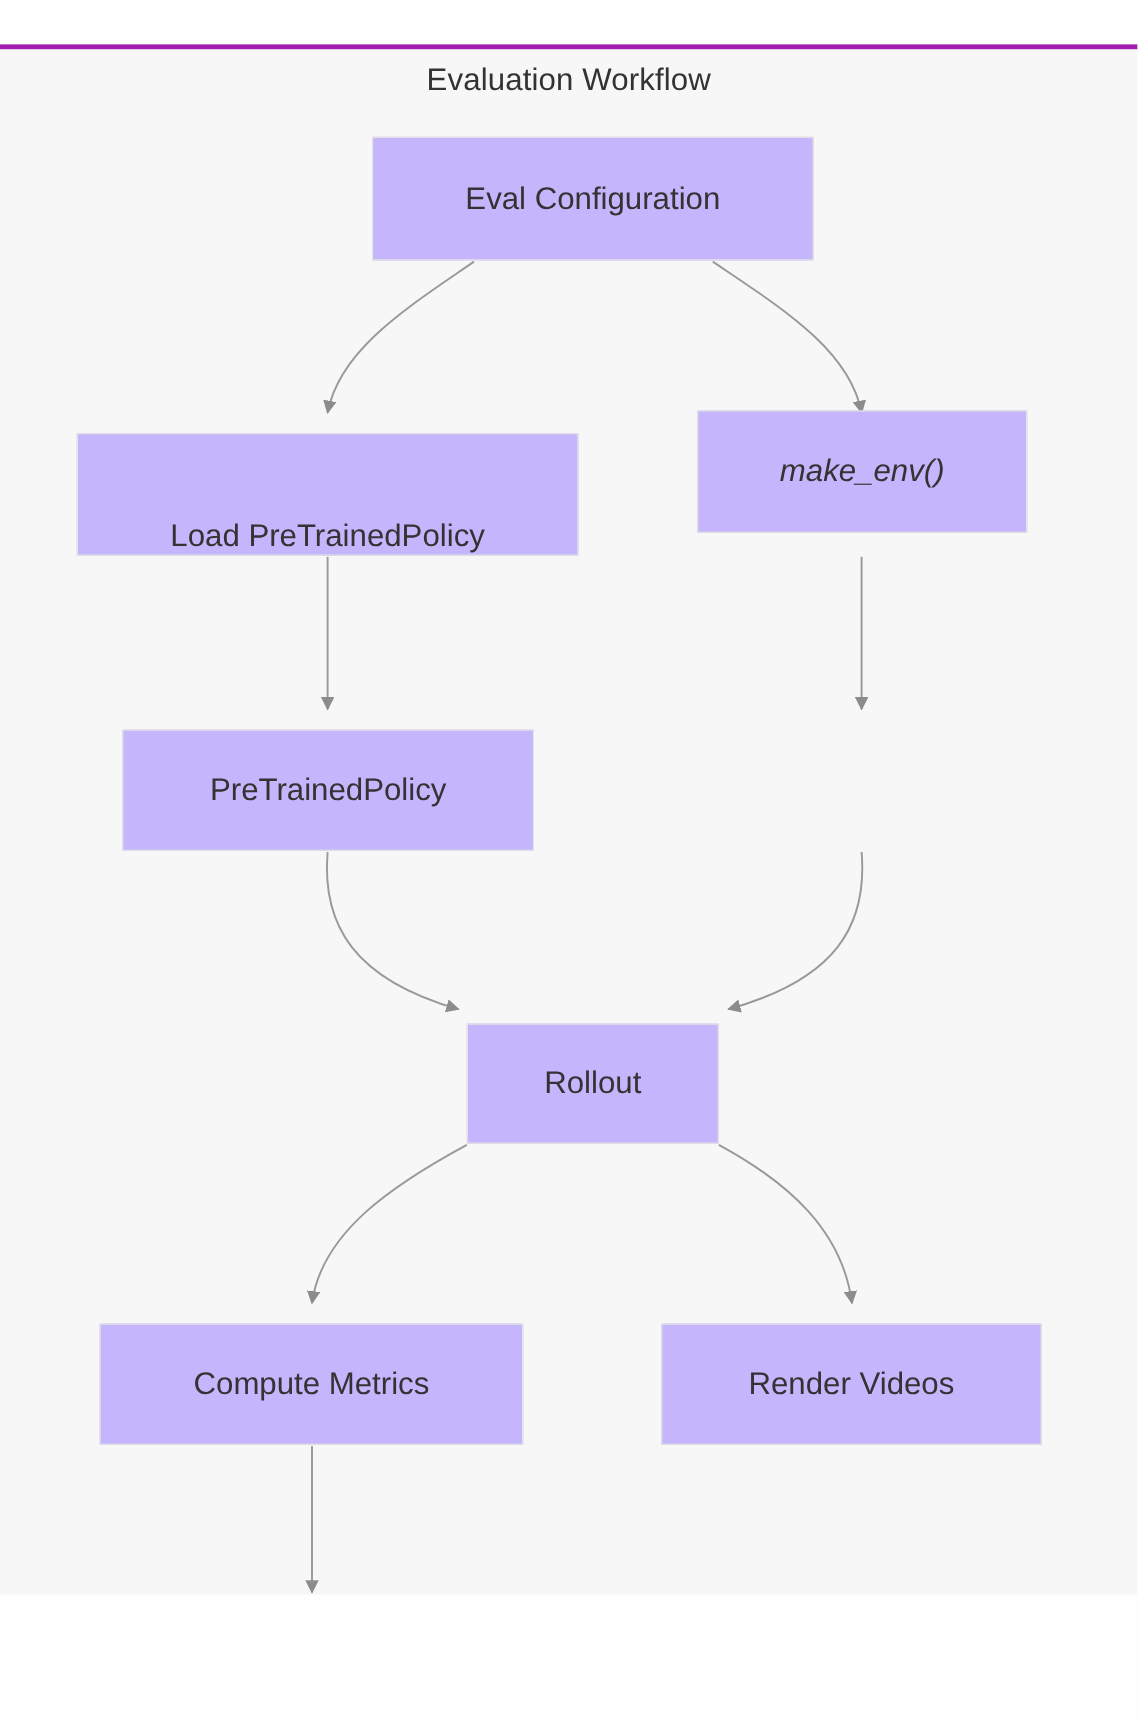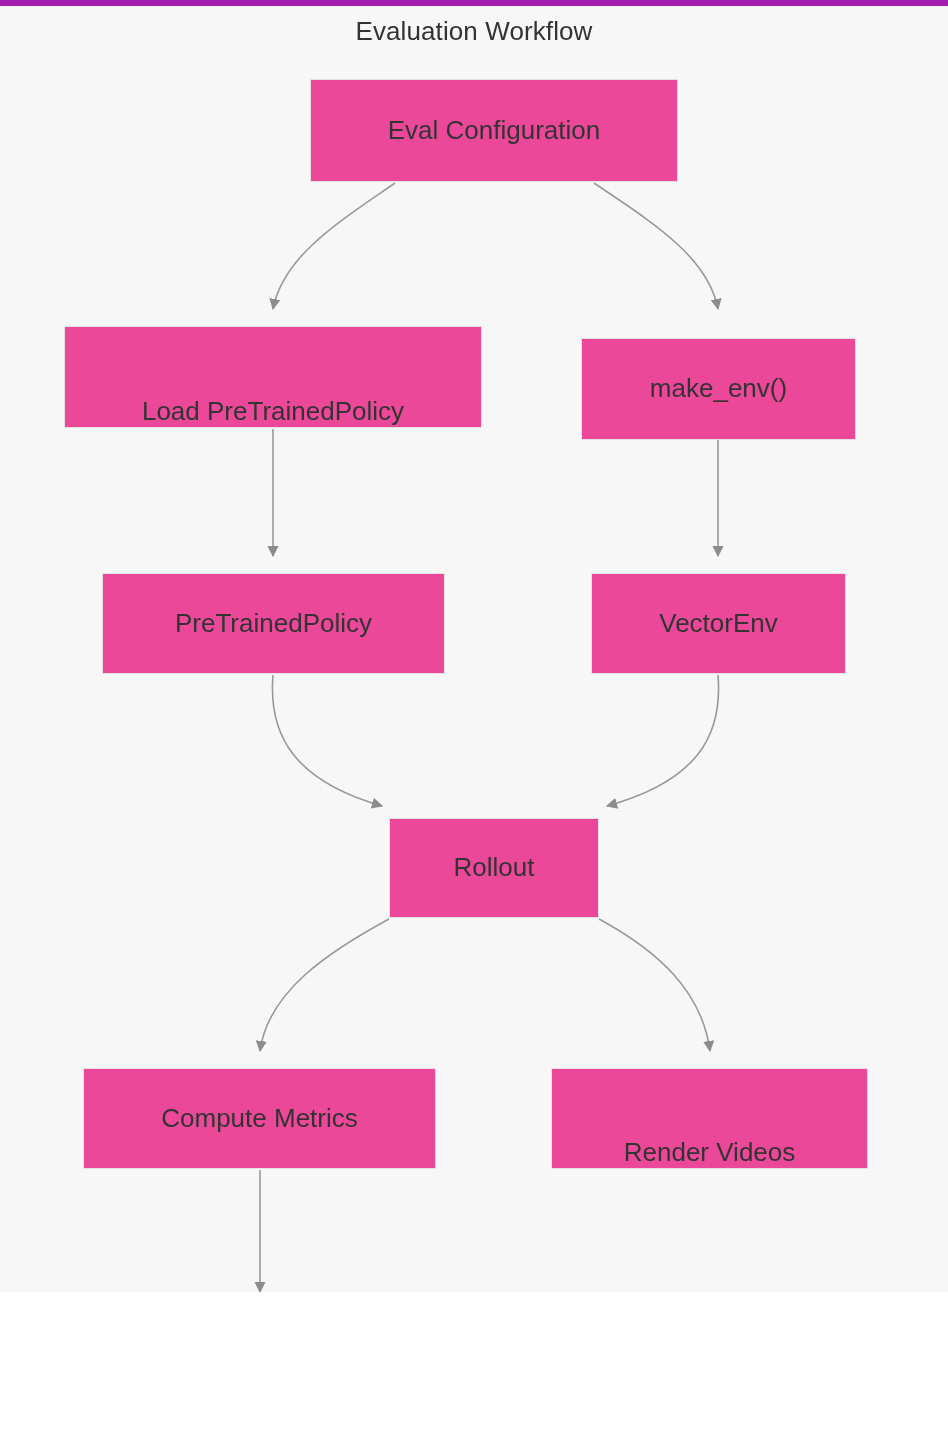--- a/index.html
+++ b/index.html
@@ -9,23 +9,24 @@
     background: #ffffff;
   }
   body {
     font-family: "Liberation Sans", sans-serif;
   }
   #diagram-root {
     position: relative;
     width: 948px;
     height: 1292px;
     background: #f7f7f7;
-    border-top: 6px solid #a21caf;
+    border-top: 4px solid #a21caf;
     box-sizing: border-box;
     overflow: hidden;
+    margin-top: 37px;
   }
   #edges-layer {
     position: absolute;
     left: 0;
     top: 0;
     width: 948px;
     height: 1438px;
     pointer-events: none;
   }
   .diagram-title {
@@ -34,43 +35,43 @@
     top: 10px;
     width: 948px;
     text-align: center;
     font-size: 26px;
     color: #333333;
     letter-spacing: 0.1px;
     white-space: nowrap;
   }
   .node {
     position: absolute;
-    background: #ec4899;
+    background: #c4b5fd;
     border: 1px solid #e2e2e2;
     box-sizing: border-box;
     display: flex;
     align-items: center;
     justify-content: center;
   }
   .node-label {
     font-size: 26px;
     color: #333333;
     text-align: center;
     white-space: nowrap;
     line-height: 1.15;
   }
   
   #node-eval-configuration   { left: 310px; top: 73px;   width: 368px; height: 103px; }
   #node-load-pretrainedpolicy{ left: 64px;  top: 320px;  width: 418px; height: 102px; align-items: flex-end; }
-  #node-make-env             { left: 581px; top: 332px;  width: 275px; height: 102px; }
+  #node-make-env             { left: 581px; top: 301px;  width: 275px; height: 102px; font-style: italic; }
   #node-pretrainedpolicy     { left: 102px; top: 567px;  width: 343px; height: 101px; }
   #node-vectorenv            { left: 591px; top: 567px;  width: 255px; height: 101px; }
   #node-rollout              { left: 389px; top: 812px;  width: 210px; height: 100px; justify-content: center; }
   #node-compute-metrics      { left: 83px;  top: 1062px; width: 353px; height: 101px; align-items: center; }
-  #node-render-videos        { left: 551px; top: 1062px; width: 317px; height: 101px; align-items: flex-end; }
+  #node-render-videos        { left: 551px; top: 1062px; width: 317px; height: 101px; }
   #node-evaluation-results   { left: 76px;  top: 1303px; width: 367px; height: 103px; }
 </style>
 </head>
 <body>
 
 <div id="diagram-root">
 
   <div class="diagram-title">Evaluation Workflow</div>
 
   <svg id="edges-layer" viewBox="0 0 948 1438" width="948" height="1438" xmlns="http://www.w3.org/2000/svg">
@@ -110,23 +111,20 @@
   </div>
 
   <div class="node" id="node-make-env">
     <span class="node-label">make_env()</span>
   </div>
 
   <div class="node" id="node-pretrainedpolicy">
     <span class="node-label">PreTrainedPolicy</span>
   </div>
 
-  <div class="node" id="node-vectorenv">
-    <span class="node-label">VectorEnv</span>
-  </div>
 
   <div class="node" id="node-rollout">
     <span class="node-label">Rollout</span>
   </div>
 
   <div class="node" id="node-compute-metrics">
     <span class="node-label">Compute Metrics</span>
   </div>
 
   <div class="node" id="node-render-videos">

